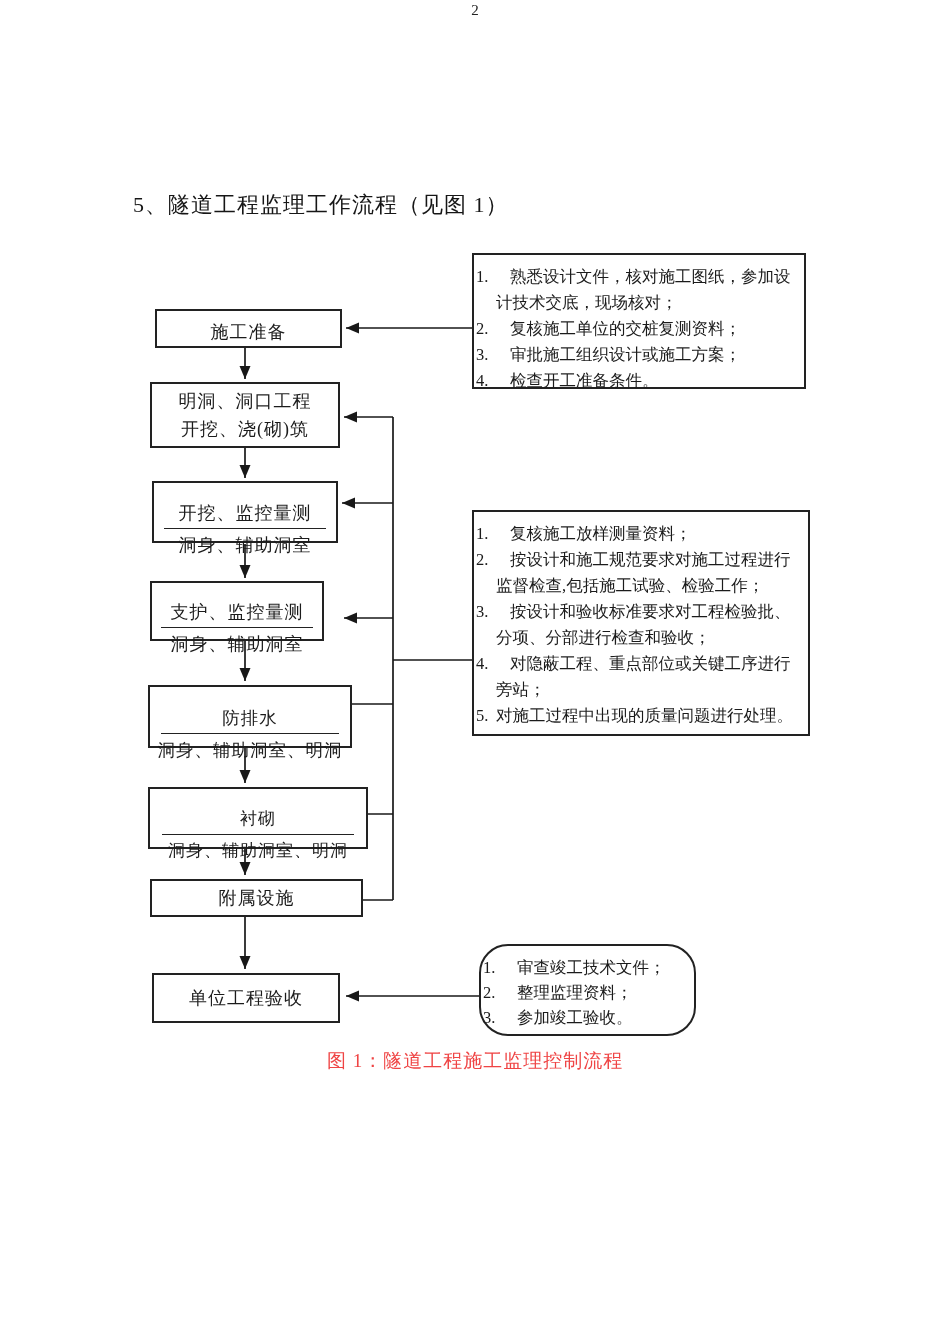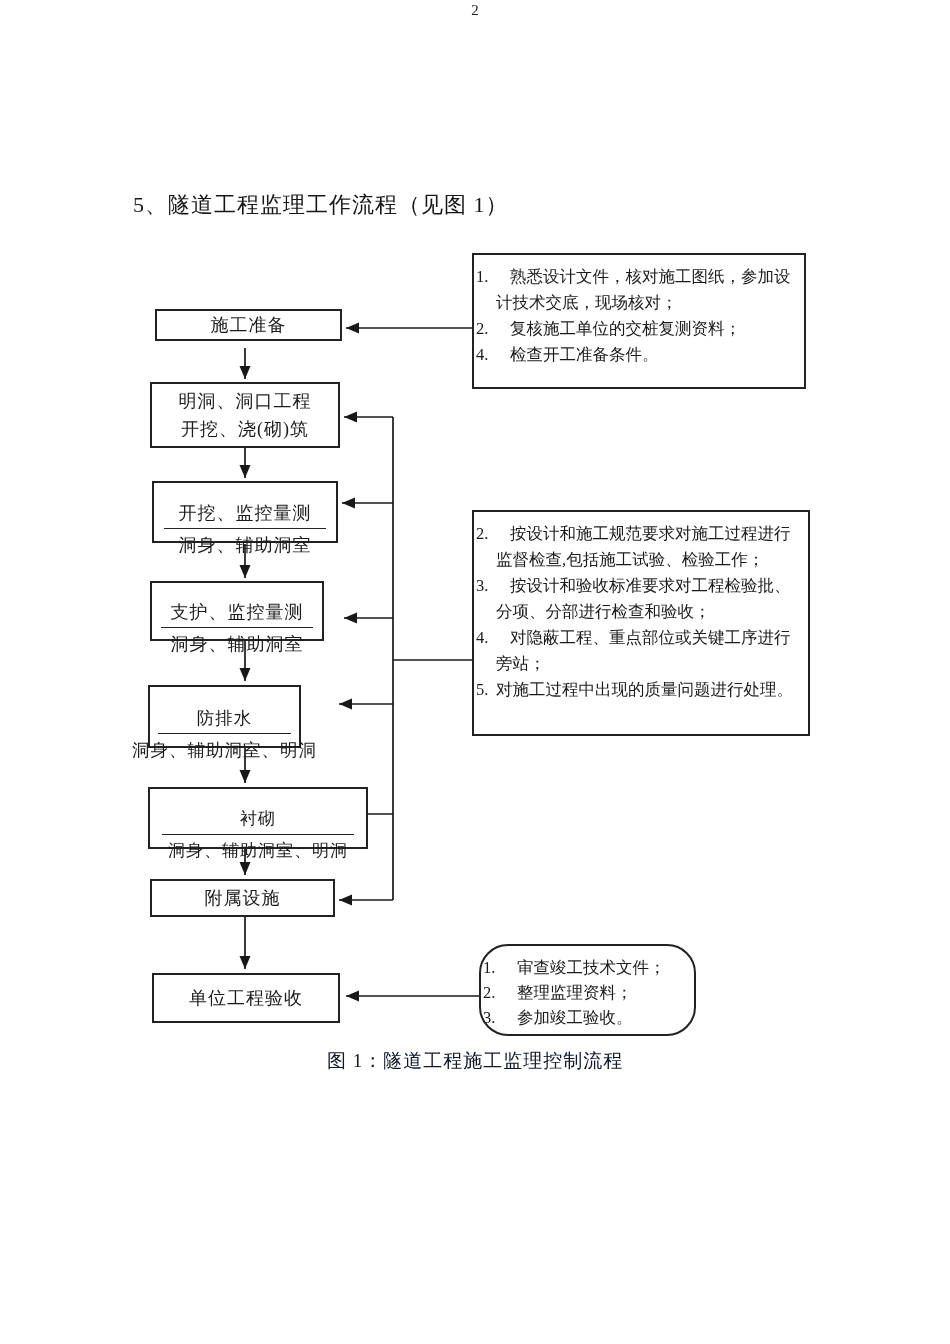--- a/index.html
+++ b/index.html
@@ -33,21 +33,21 @@
   .note{
     position:absolute;border:2px solid #222;background:#fff;box-sizing:border-box;
     font-size:16.5px;color:#1b1b1b;padding:9px 4px 8px 2px;
   }
   .note .li{padding-left:20px;text-indent:-20px;line-height:26px;}
   .note .num{display:inline-block;width:34px;text-indent:0;}
   .note .li.tight .num{width:20px;}
   #note-completion-tasks .li{line-height:25px;}
   #figure-caption{
     left:0;top:1048px;width:950px;text-align:center;
-    font-size:19px;letter-spacing:1px;color:#0f172a;
+    font-size:19px;letter-spacing:1px;color:#ef4444;
   }
   svg{position:absolute;left:0;top:0;pointer-events:none;}
 </style>
 </head>
 <body>
 
 <div class="abs" id="page-number">2</div>
 <div class="abs" id="doc-title">5、隧道工程监理工作流程（见图 1）</div>
 
 <div>
@@ -76,64 +76,66 @@
       <line x1="393" y1="503" x2="342" y2="503" marker-end="url(#ah)"></line>
       <line x1="393" y1="618" x2="344" y2="618" marker-end="url(#ah)"></line>
       <line x1="393" y1="704" x2="339" y2="704" marker-end="url(#ah)"></line>
       <line x1="393" y1="814" x2="342" y2="814" marker-end="url(#ah)"></line>
       <line x1="393" y1="900" x2="339" y2="900" marker-end="url(#ah)"></line>
 
       <line x1="479" y1="996" x2="346" y2="996" marker-end="url(#ah)"></line>
     </g>
   </svg>
 
-  <div class="fbox" style="left:155px;top:309px;width:187px;height:32px;">
+  <div class="fbox" style="left:155px;top:309px;width:187px;height:39px;justify-content:flex-end;">
     <span class="l1">施工准备</span>
   </div>
 
   <div class="fbox" style="left:150px;top:382px;width:190px;height:66px;">
     <span class="l1">明洞、洞口工程</span>
     <span class="l2">开挖、浇(砌)筑</span>
   </div>
 
   <div class="fbox" style="left:152px;top:481px;width:186px;height:62px;">
     <span class="l1 u">开挖、监控量测</span>
     <span class="l2">洞身、辅助洞室</span>
   </div>
 
   <div class="fbox" style="left:150px;top:581px;width:174px;height:60px;">
     <span class="l1 u">支护、监控量测</span>
     <span class="l2">洞身、辅助洞室</span>
   </div>
 
-  <div class="fbox" style="left:148px;top:685px;width:153px;height:63px;font-size:17.5px;">
+  <div class="fbox" style="left:148px;top:685px;width:204px;height:63px;font-size:17.5px;">
     <span class="l1 u">防排水</span>
     <span class="l2">洞身、辅助洞室、明洞</span>
   </div>
 
   <div class="fbox" style="left:148px;top:787px;width:220px;height:62px;font-size:17px;">
     <span class="l1 u">衬砌</span>
     <span class="l2">洞身、辅助洞室、明洞</span>
   </div>
 
-  <div class="fbox" style="left:150px;top:879px;width:185px;height:38px;">
+  <div class="fbox" style="left:150px;top:879px;width:213px;height:38px;">
     <span class="l1">附属设施</span>
   </div>
 
   <div class="fbox" style="left:152px;top:973px;width:188px;height:50px;">
     <span class="l1">单位工程验收</span>
   </div>
 
   <div class="note" id="note-preparation-tasks" style="left:472px;top:253px;width:334px;height:136px;">
     <div class="li"><span class="num">1.</span><span>熟悉设计文件，核对施工图纸，参加设计技术交底，现场核对；</span></div>
     <div class="li"><span class="num">2.</span><span>复核施工单位的交桩复测资料；</span></div>
+    <div class="li"><span class="num">3.</span><span>审批施工组织设计或施工方案；</span></div>
     <div class="li"><span class="num">4.</span><span>检查开工准备条件。</span></div>
   </div>
 
   <div class="note" id="note-construction-tasks" style="left:472px;top:510px;width:338px;height:226px;">
+    <div class="li"><span class="num">1.</span><span>复核施工放样测量资料；</span></div>
     <div class="li"><span class="num">2.</span><span>按设计和施工规范要求对施工过程进行监督检查,包括施工试验、检验工作；</span></div>
     <div class="li"><span class="num">3.</span><span>按设计和验收标准要求对工程检验批、分项、分部进行检查和验收；</span></div>
     <div class="li"><span class="num">4.</span><span>对隐蔽工程、重点部位或关键工序进行旁站；</span></div>
     <div class="li tight"><span class="num">5.</span><span>对施工过程中出现的质量问题进行处理。</span></div>
   </div>
 
   <div class="note" id="note-completion-tasks" style="left:479px;top:944px;width:217px;height:92px;border-radius:29px;">
     <div class="li"><span class="num">1.</span><span>审查竣工技术文件；</span></div>
     <div class="li"><span class="num">2.</span><span>整理监理资料；</span></div>
     <div class="li"><span class="num">3.</span><span>参加竣工验收。</span></div>

